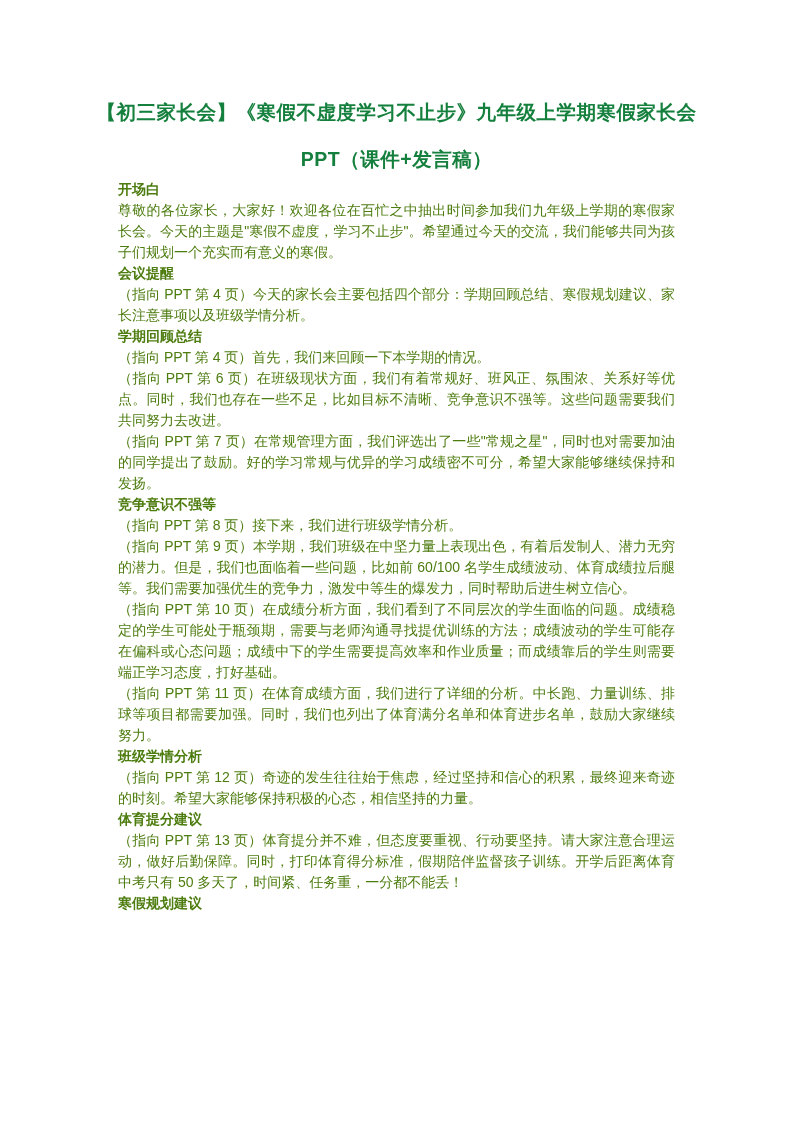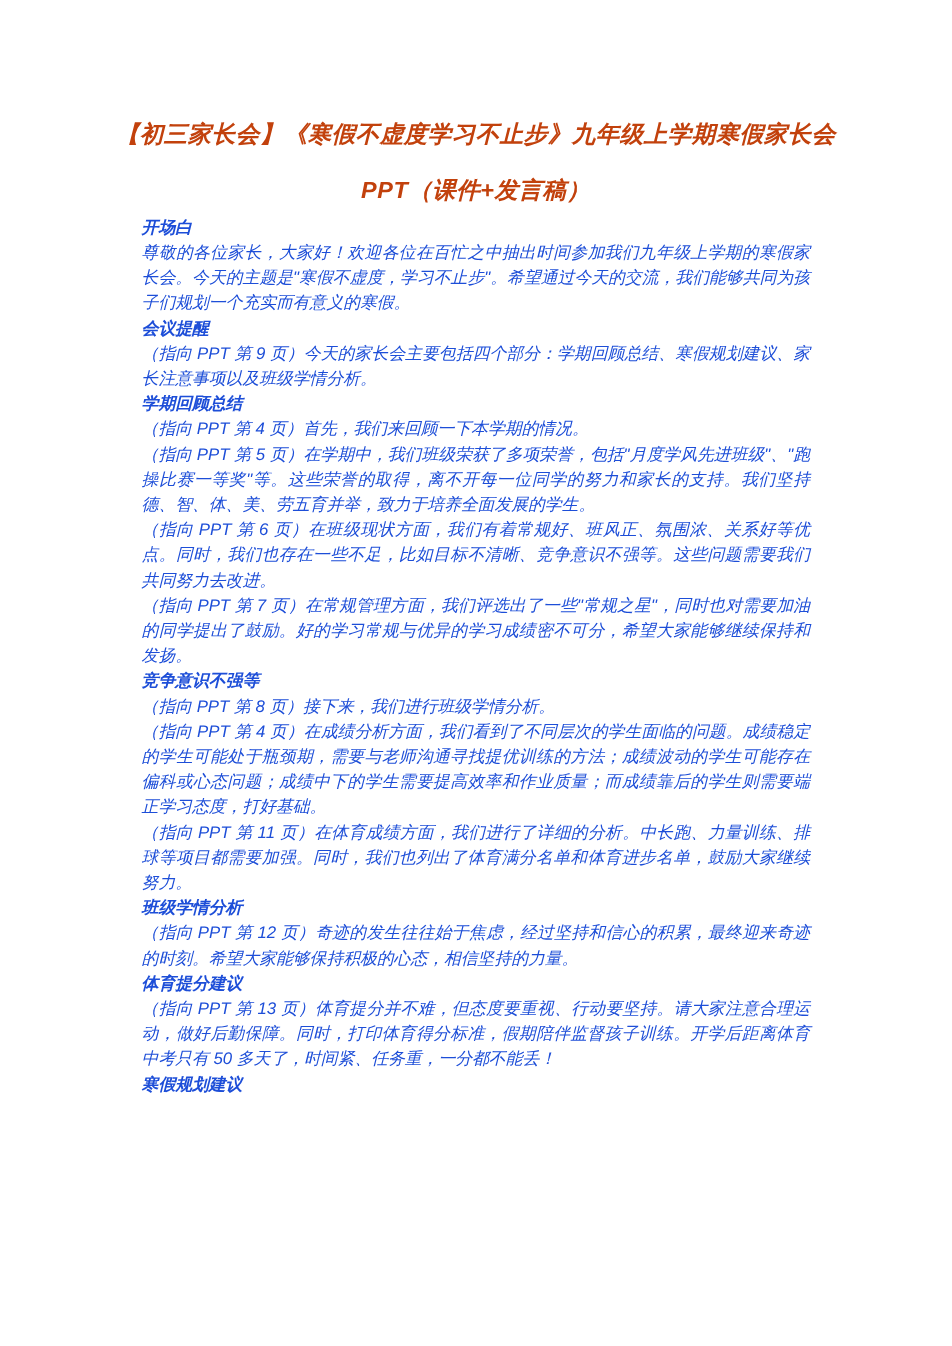--- a/index.html
+++ b/index.html
@@ -16,31 +16,29 @@
     font-family: "Liberation Sans", "DejaVu Sans", sans-serif;
     box-sizing: border-box;
     padding-top: 89px;
     overflow: hidden;
   }
   .doc-title {
     font-size: 19.5px;
     line-height: 47px;
     font-weight: bold;
     text-align: center;
-    color: #c2410c;
+    color: #15803d;
     letter-spacing: 0.5px;
-    font-style: italic;
   }
   .content {
     margin: -4px 118px 0 118px;
     font-size: 14px;
     line-height: 21px;
     text-align: justify;
-    color: #1d4ed8;
-    font-style: italic;
+    color: #4d7c0f;
   }
   .content .sec-heading {
     font-weight: bold;
     margin: 0;
     text-align: left;
   }
   .content p.para {
     margin: 0;
   }
 </style>
@@ -49,29 +47,29 @@
 
 <div class="page">
   <div class="doc-title">
     <div>【初三家长会】《寒假不虚度学习不止步》九年级上学期寒假家长会</div>
     <div>PPT（课件+发言稿）</div>
   </div>
   <div class="content" id="content">
       <div class="sec-heading">开场白</div>
       <p class="para">尊敬的各位家长，大家好！欢迎各位在百忙之中抽出时间参加我们九年级上学期的寒假家长会。今天的主题是"寒假不虚度，学习不止步"。希望通过今天的交流，我们能够共同为孩子们规划一个充实而有意义的寒假。</p>
       <div class="sec-heading">会议提醒</div>
-      <p class="para">（指向 PPT 第 9 页）今天的家长会主要包括四个部分：学期回顾总结、寒假规划建议、家长注意事项以及班级学情分析。</p>
+      <p class="para">（指向 PPT 第 4 页）今天的家长会主要包括四个部分：学期回顾总结、寒假规划建议、家长注意事项以及班级学情分析。</p>
       <div class="sec-heading">学期回顾总结</div>
       <p class="para">（指向 PPT 第 4 页）首先，我们来回顾一下本学期的情况。</p>
-      <p class="para">（指向 PPT 第 5 页）在学期中，我们班级荣获了多项荣誉，包括"月度学风先进班级"、"跑操比赛一等奖"等。这些荣誉的取得，离不开每一位同学的努力和家长的支持。我们坚持德、智、体、美、劳五育并举，致力于培养全面发展的学生。</p>
       <p class="para">（指向 PPT 第 6 页）在班级现状方面，我们有着常规好、班风正、氛围浓、关系好等优点。同时，我们也存在一些不足，比如目标不清晰、竞争意识不强等。这些问题需要我们共同努力去改进。</p>
       <p class="para">（指向 PPT 第 7 页）在常规管理方面，我们评选出了一些"常规之星"，同时也对需要加油的同学提出了鼓励。好的学习常规与优异的学习成绩密不可分，希望大家能够继续保持和发扬。</p>
       <div class="sec-heading">竞争意识不强等</div>
       <p class="para">（指向 PPT 第 8 页）接下来，我们进行班级学情分析。</p>
-      <p class="para">（指向 PPT 第 4 页）在成绩分析方面，我们看到了不同层次的学生面临的问题。成绩稳定的学生可能处于瓶颈期，需要与老师沟通寻找提优训练的方法；成绩波动的学生可能存在偏科或心态问题；成绩中下的学生需要提高效率和作业质量；而成绩靠后的学生则需要端正学习态度，打好基础。</p>
+      <p class="para">（指向 PPT 第 9 页）本学期，我们班级在中坚力量上表现出色，有着后发制人、潜力无穷的潜力。但是，我们也面临着一些问题，比如前 60/100 名学生成绩波动、体育成绩拉后腿等。我们需要加强优生的竞争力，激发中等生的爆发力，同时帮助后进生树立信心。</p>
+      <p class="para">（指向 PPT 第 10 页）在成绩分析方面，我们看到了不同层次的学生面临的问题。成绩稳定的学生可能处于瓶颈期，需要与老师沟通寻找提优训练的方法；成绩波动的学生可能存在偏科或心态问题；成绩中下的学生需要提高效率和作业质量；而成绩靠后的学生则需要端正学习态度，打好基础。</p>
       <p class="para">（指向 PPT 第 11 页）在体育成绩方面，我们进行了详细的分析。中长跑、力量训练、排球等项目都需要加强。同时，我们也列出了体育满分名单和体育进步名单，鼓励大家继续努力。</p>
       <div class="sec-heading">班级学情分析</div>
       <p class="para">（指向 PPT 第 12 页）奇迹的发生往往始于焦虑，经过坚持和信心的积累，最终迎来奇迹的时刻。希望大家能够保持积极的心态，相信坚持的力量。</p>
       <div class="sec-heading">体育提分建议</div>
       <p class="para">（指向 PPT 第 13 页）体育提分并不难，但态度要重视、行动要坚持。请大家注意合理运动，做好后勤保障。同时，打印体育得分标准，假期陪伴监督孩子训练。开学后距离体育中考只有 50 多天了，时间紧、任务重，一分都不能丢！</p>
       <div class="sec-heading">寒假规划建议</div>
     </div>
 </div>
 
 </body></html>

